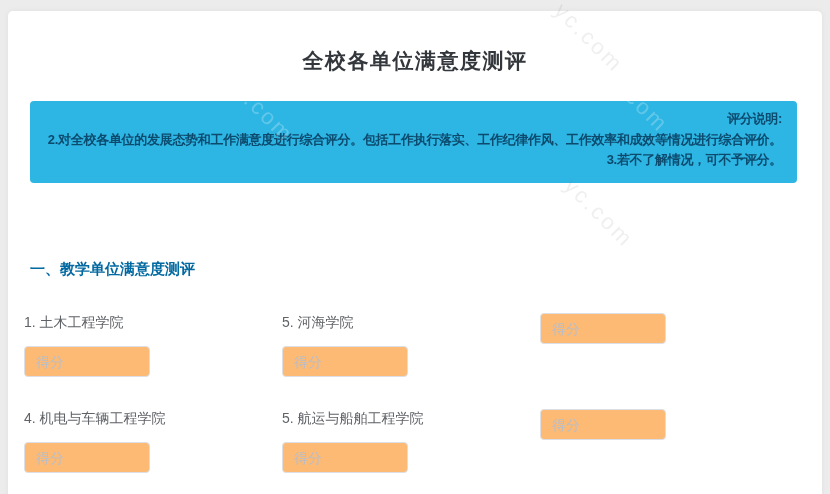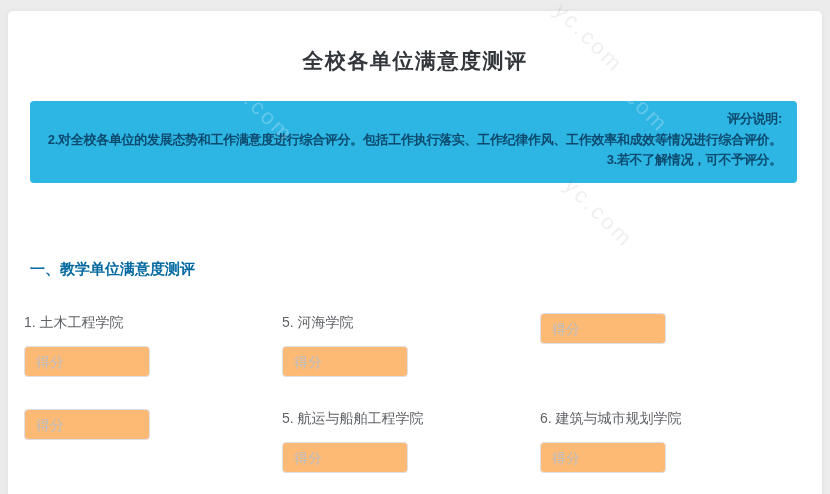--- a/index.html
+++ b/index.html
@@ -125,30 +125,30 @@
     <div class="question">
       <div class="q-label">5. 河海学院</div>
       <input class="score-input" type="text" placeholder="得分" style="">
     </div>
 
     <div class="question">
       <input class="score-input" type="text" placeholder="得分" style="">
     </div>
 
     <div class="question">
+      <div class="q-label">4. 机电与车辆工程学院</div>
       <input class="score-input" type="text" placeholder="得分" style="">
     </div>
 
     <div class="question">
       <div class="q-label">5. 航运与船舶工程学院</div>
       <input class="score-input" type="text" placeholder="得分" style="">
     </div>
 
     <div class="question">
-      <div class="q-label">6. 建筑与城市规划学院</div>
       <input class="score-input" type="text" placeholder="得分" style="">
     </div>
 
   </div>
 </div>
 
 <span class="wm wm-on-blue" style="left:215px; top:95px;">yc.com</span>
 <span class="wm wm-on-blue" style="left:590px; top:85px;">yc.com</span>
 <span class="wm wm-on-white" style="left:545px; top:25px;">yc.com</span>
 <span class="wm wm-on-white" style="left:555px; top:200px;">yc.com</span>

